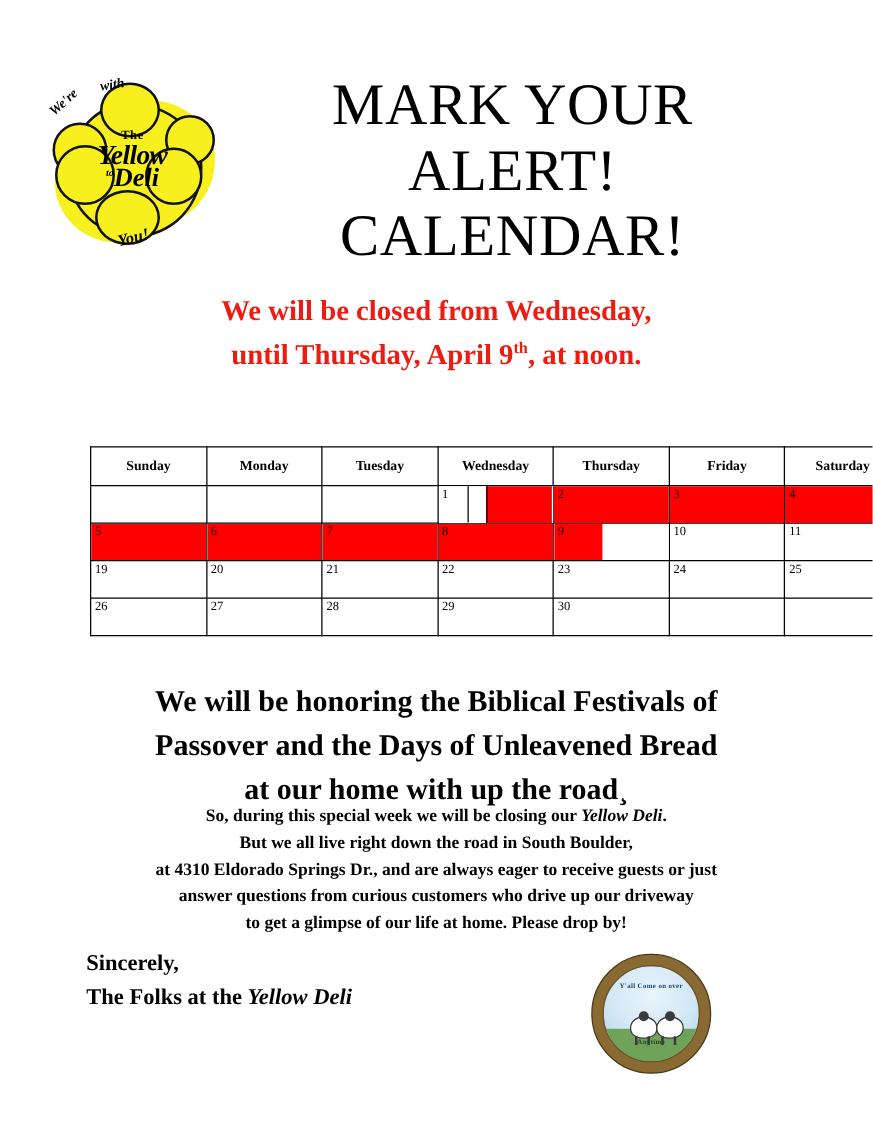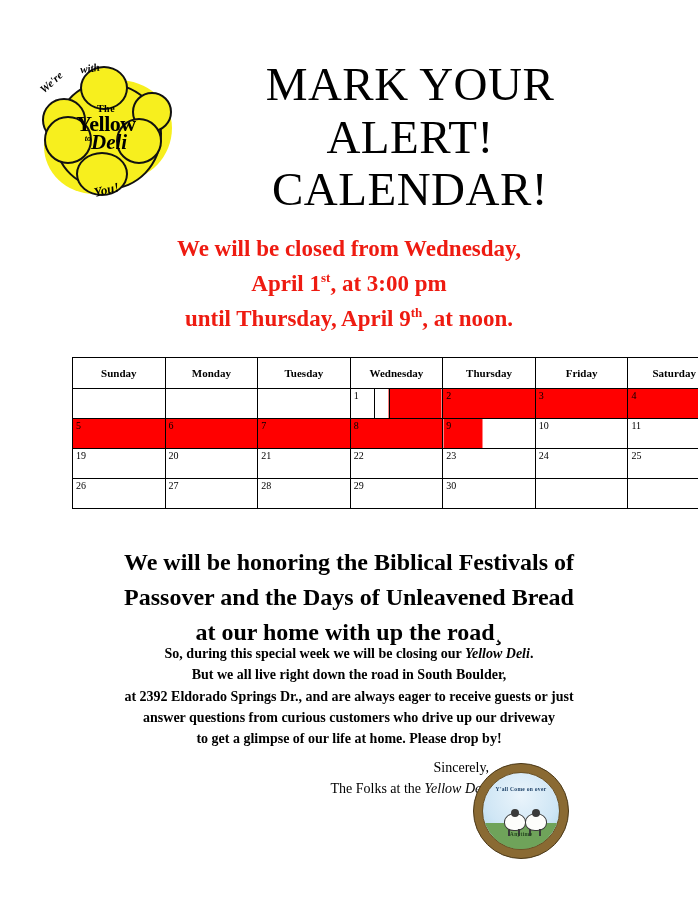--- a/index.html
+++ b/index.html
@@ -111,20 +111,21 @@
   .logo-the {
     font-family: "Liberation Serif", serif;
     font-size: 10px;
     font-weight: bold;
     letter-spacing: .5px;
   }
   .logo-yellow {
     font-family: "Liberation Serif", serif;
     font-size: 22px;
     font-weight: bold;
+    font-style: italic;
     letter-spacing: -.5px;
     margin-top: -1px;
   }
   .logo-deli {
     font-family: "Liberation Serif", serif;
     font-size: 21px;
     font-weight: bold;
     font-style: italic;
     margin-top: -3px;
   }
@@ -264,23 +265,23 @@
     line-height: 1.52;
   }
   .body-para i { font-style: italic; }
 
   
   .signoff {
     position: absolute;
     left: 69px;
     top: 757px;
     width: 420px;
-    text-align: right;
-    font-size: 14px;
-    font-weight: normal;
+    text-align: left;
+    font-size: 18px;
+    font-weight: bold;
     line-height: 1.52;
   }
   .signoff i { font-style: italic; }
 
   
   .seal {
     position: absolute;
     left: 473px;
     top: 763px;
     width: 96px;
@@ -369,21 +370,20 @@
 </div>
 
 <div class="headline">
   <div>MARK YOUR</div>
   <div>ALERT!</div>
   <div>CALENDAR!</div>
 </div>
 
 <div class="notice">
   <div>We will be closed from Wednesday,</div>
-  <div><span>April 1</span><sup>st</sup><span>, at 3:00 pm</span></div>
   <div><span>until Thursday, April 9</span><sup>th</sup><span>, at noon.</span></div>
 </div>
 
 <table class="calendar">
   <thead>
     <tr>
       <th>Sunday</th>
       <th>Monday</th>
       <th>Tuesday</th>
       <th>Wednesday</th>
@@ -434,21 +434,21 @@
 
 <div class="honoring">
   <div>We will be honoring the Biblical Festivals of</div>
   <div>Passover and the Days of Unleavened Bread</div>
   <div>at our home with up the road¸</div>
 </div>
 
 <div class="body-para">
   <div><span>So, during this special week we will be closing our </span><i>Yellow Deli</i><span>.</span></div>
   <div>But we all live right down the road in South Boulder,</div>
-  <div>at 2392 Eldorado Springs Dr., and are always eager to receive guests or just</div>
+  <div>at 4310 Eldorado Springs Dr., and are always eager to receive guests or just</div>
   <div>answer questions from curious customers who drive up our driveway</div>
   <div>to get a glimpse of our life at home. Please drop by!</div>
 </div>
 
 <div class="signoff">
   <div>Sincerely,</div>
   <div><span>The Folks at the </span><i>Yellow Deli</i></div>
 </div>
 
 <div class="seal">

